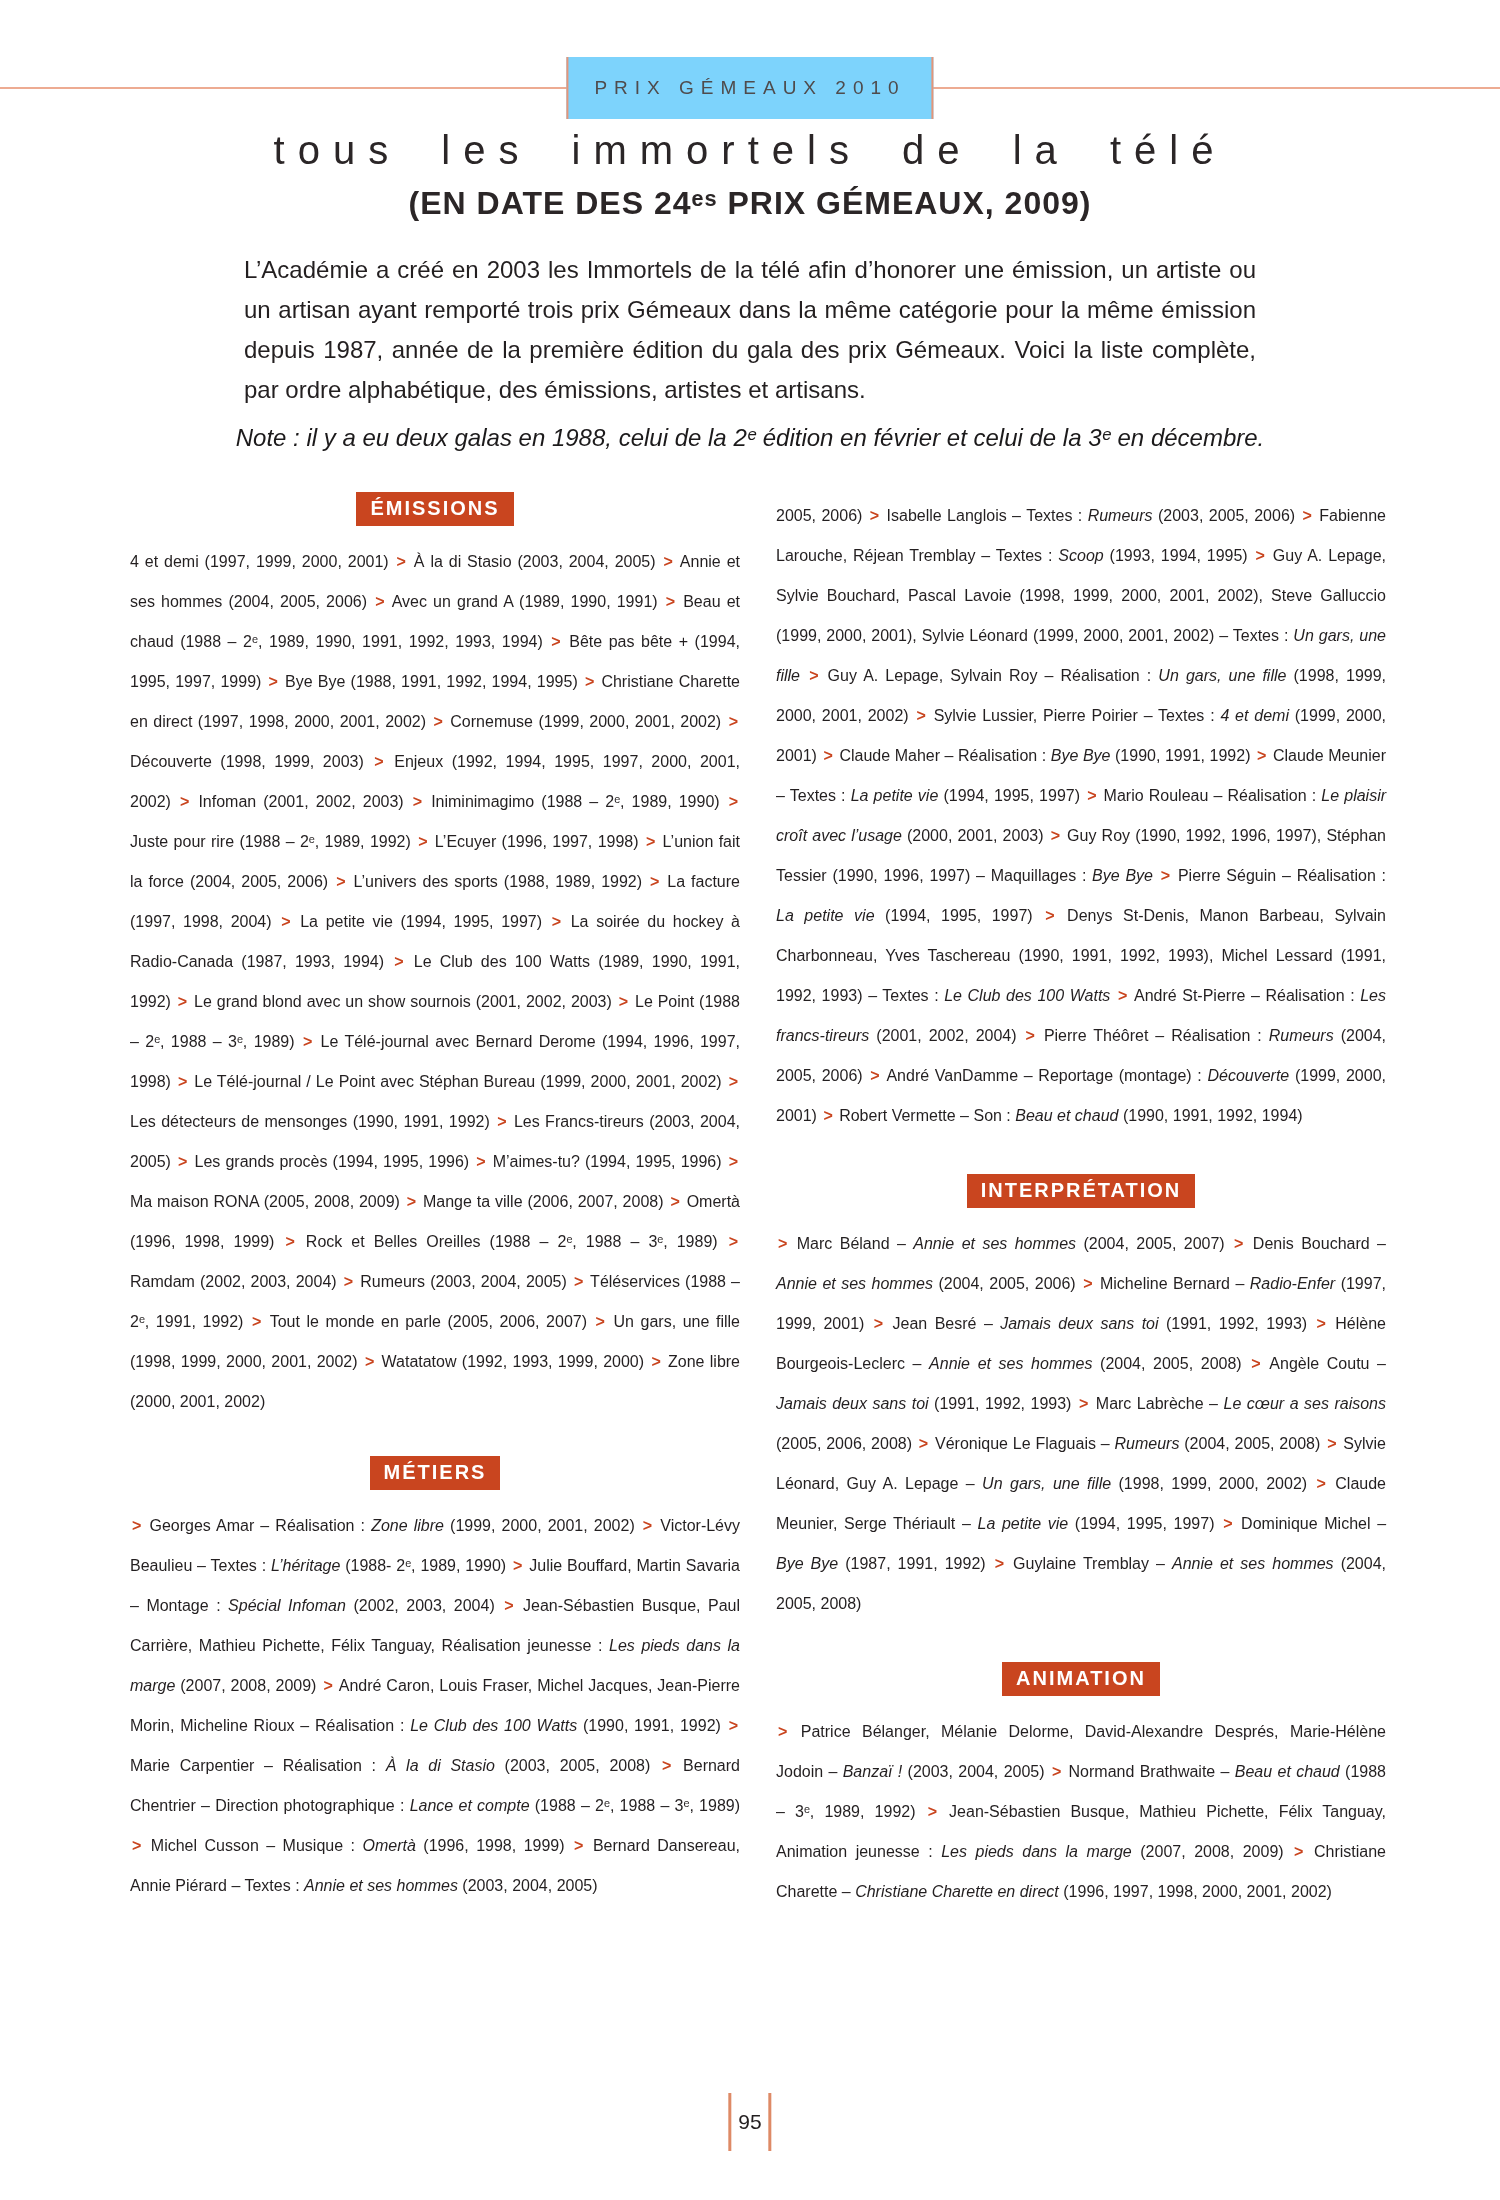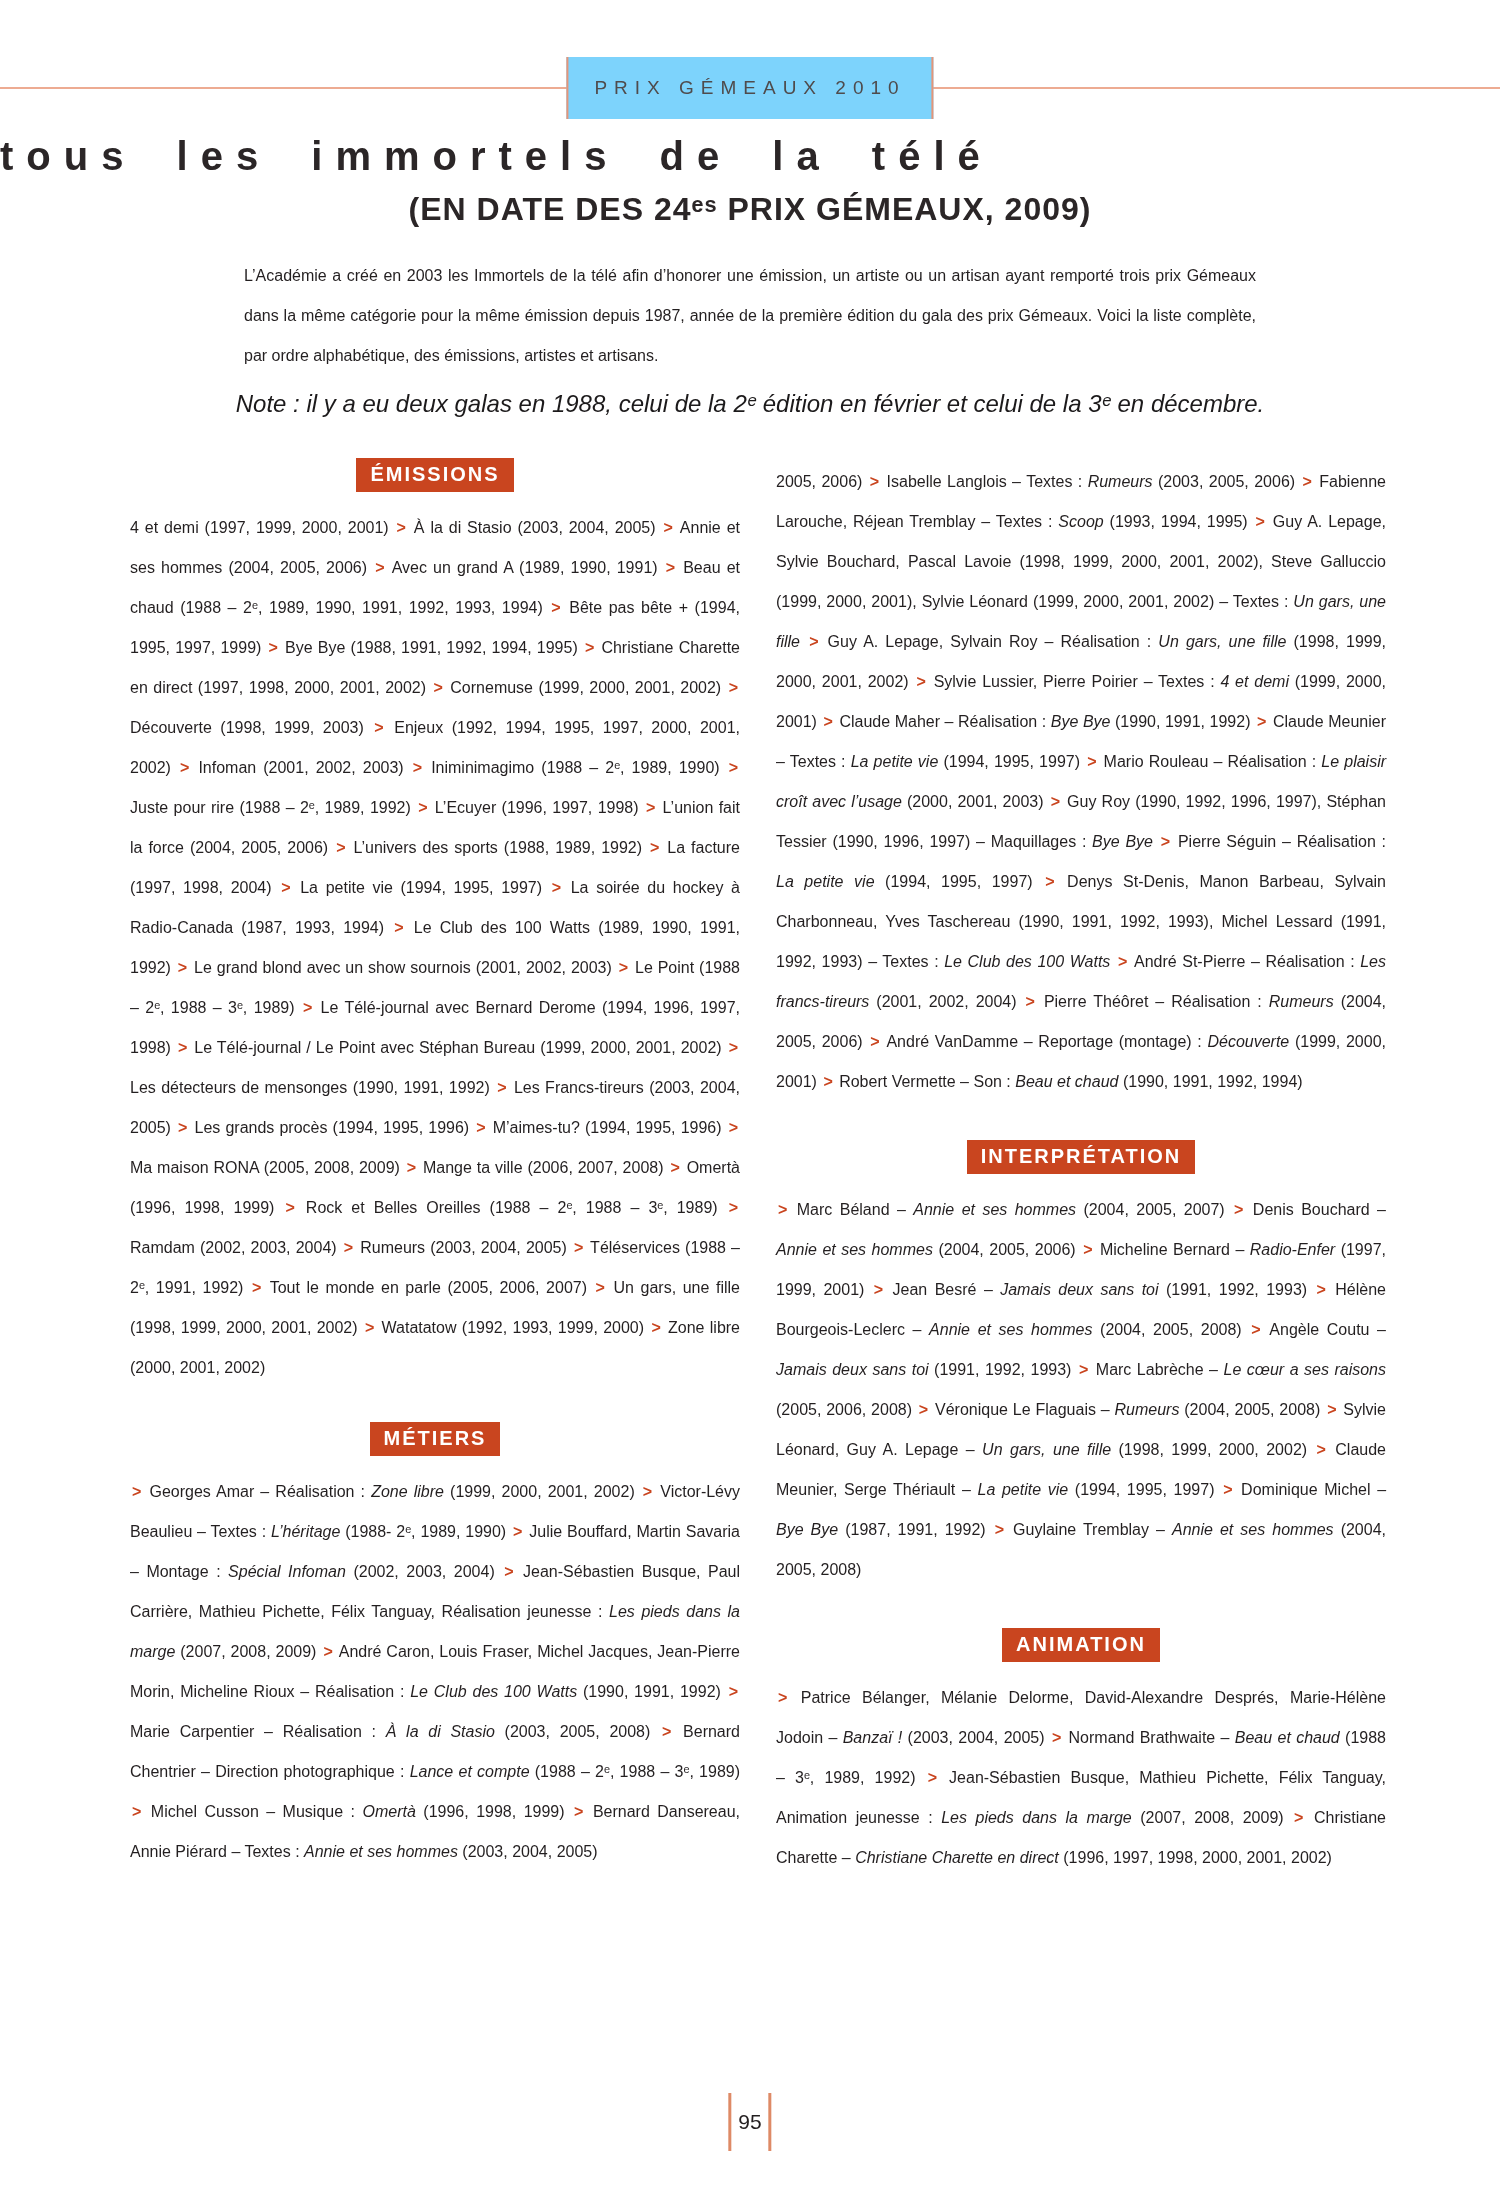--- a/index.html
+++ b/index.html
@@ -11,30 +11,30 @@
   
   .page-head{position:relative;height:122px;}
   .top-rule{position:absolute;left:0;right:0;top:87px;height:2px;background:#edab92;}
   .head-label-box{
     position:absolute;left:50%;transform:translateX(-50%);top:57px;height:62px;
     background:#7dd3fc;border-left:2px solid #e49579;border-right:2px solid #e49579;
     display:flex;align-items:center;padding:0 26px;z-index:2;
   }
   .head-label{font-size:19px;letter-spacing:7px;color:#4f4b4c;white-space:nowrap;}
   .title{
-    font-size:40px;font-weight:bold;letter-spacing:13px;word-spacing:16px;
-    margin:12px 0 0;color:#2b2627;
+    text-align:center;font-size:40px;font-weight:normal;letter-spacing:13px;word-spacing:16px;
+    margin:6px 0 0;color:#2b2627;
   }
   .subtitle{
     text-align:center;font-size:32px;font-weight:bold;letter-spacing:1px;
     margin-top:12px;color:#2b2627;
   }
   
   .intro{
-    width:1012px;margin:28px auto 0;font-size:16px;line-height:40px;
+    width:1012px;margin:28px auto 0;font-size:24px;line-height:40px;
     text-align:justify;color:#231f20;
   }
   .note{
     text-align:center;font-style:italic;font-size:24px;margin-top:14px;color:#1c1a1b;
   }
   
   .columns{display:flex;gap:36px;margin:40px 0 0 130px;width:1256px;}
   .col{width:610px;}
   .badge{
     width:max-content;margin:0 auto 16px;background:#c9451f;color:#ffffff;

